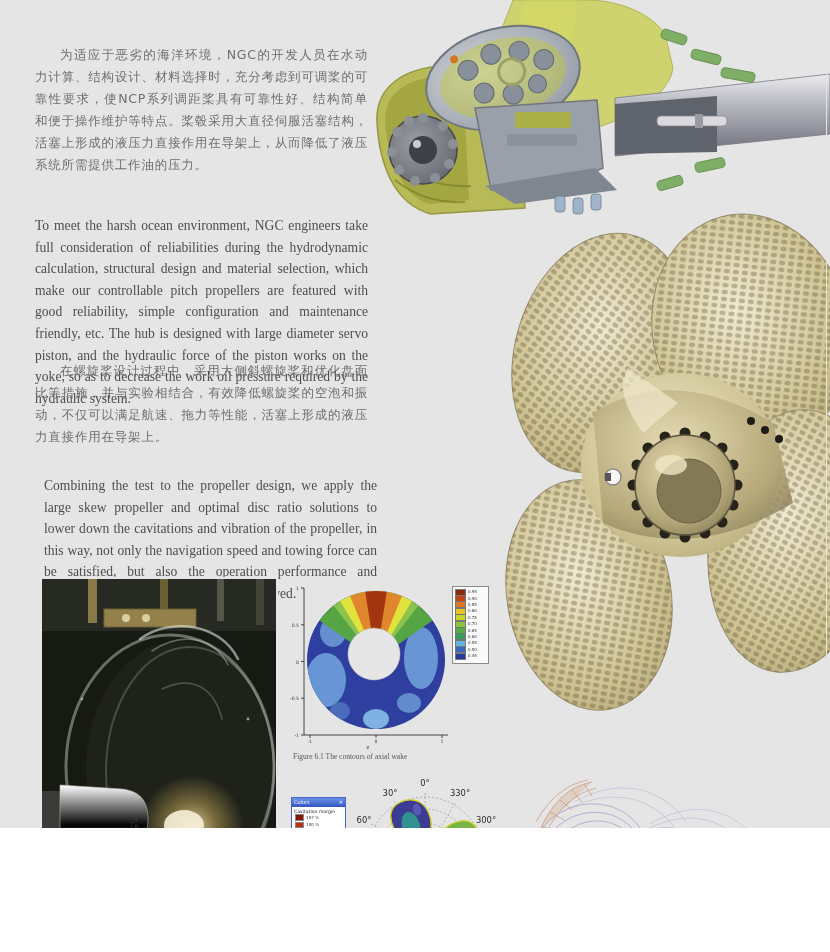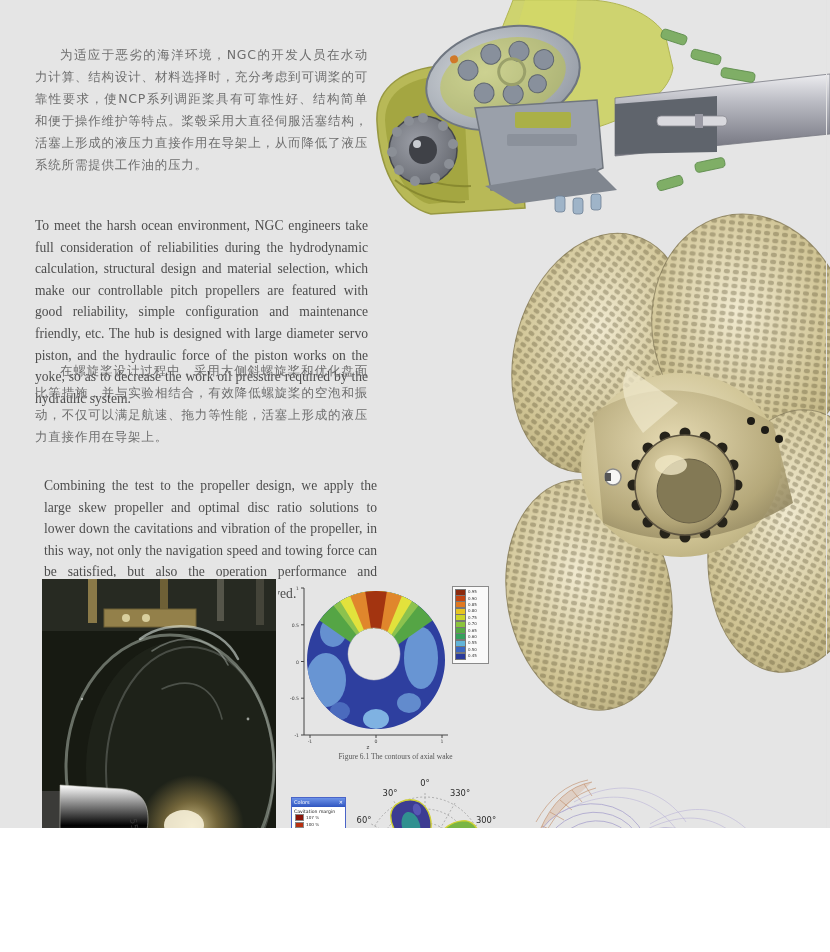--- a/index.html
+++ b/index.html
@@ -17,21 +17,21 @@
   #cad-render{left:365px;top:0px;}
   #propeller-photo{left:493px;top:203px;}
   #cavitation-photo{left:40px;top:577px;width:238px;height:352px;background:#15170f;
       border:2px solid #e6e6e6;box-sizing:border-box;overflow:hidden;}
   #wake-plot{left:288px;top:582px;}
   #wake-colorbar{left:452px;top:586px;width:37px;height:78px;border:1px solid #8a8a8a;
       background:#fafafa;box-sizing:border-box;padding:2px 2px 1px 2px;}
   .cb-row{display:flex;align-items:center;height:6.4px;}
   .cb-swatch{width:9px;height:5px;margin-right:2px;border:0.5px solid #777;}
   .cb-label{font-family:"DejaVu Sans",sans-serif;font-size:4px;color:#333;line-height:1;}
-  #wake-caption{left:293px;top:752px;width:205px;text-align:center;font-size:7.5px;
+  #wake-caption{left:293px;top:752px;width:205px;text-align:left;font-size:7.5px;
       color:#565656;font-family:"Liberation Serif",serif;}
   #cav-legend{left:291px;top:797px;width:55px;border:1px solid #4a64c8;background:#ffffff;
       box-sizing:border-box;font-family:"DejaVu Sans",sans-serif;}
   #cav-legend .titlebar{height:9px;background:linear-gradient(#6d93e8,#2f55c0);color:#fff;
       font-size:5px;line-height:9px;padding:0 2px;display:flex;justify-content:space-between;}
   #cav-legend .lg-title{font-size:4.6px;color:#222;padding:1.5px 2px 0.5px 2px;}
   .lg-row{display:flex;align-items:center;height:7.4px;padding-left:3px;}
   .lg-swatch{width:7px;height:4.6px;margin-right:2px;border:0.5px solid #888;}
   .lg-label{font-size:4.2px;color:#333;line-height:1;}
   #polar-plot{left:342px;top:776px;}

